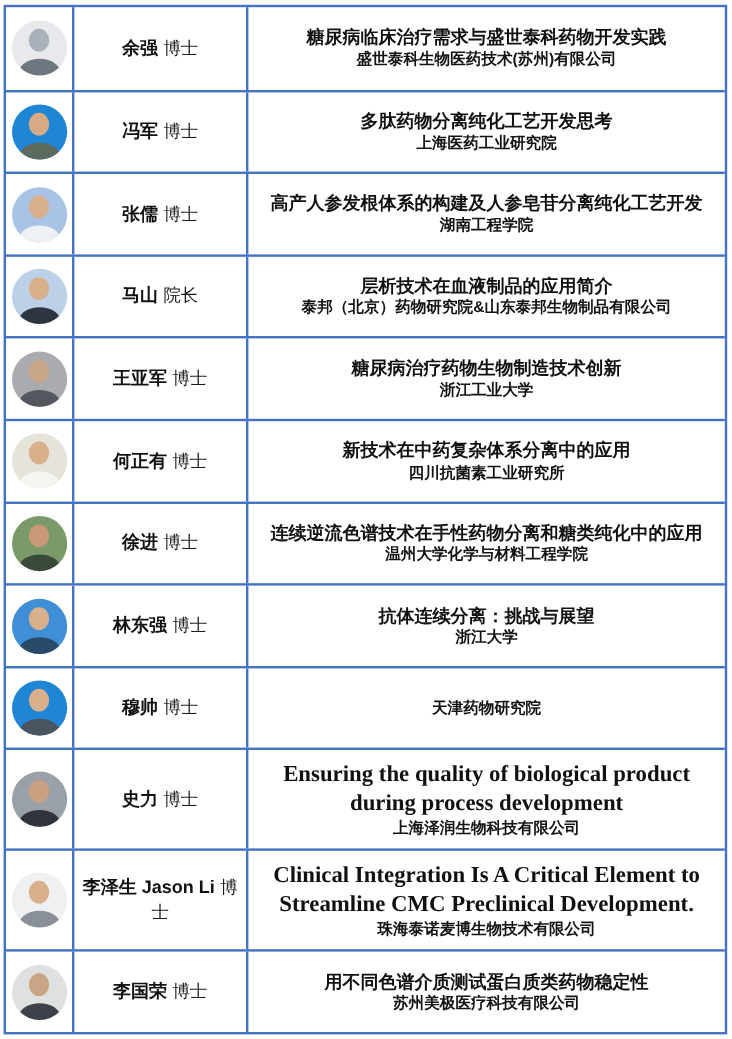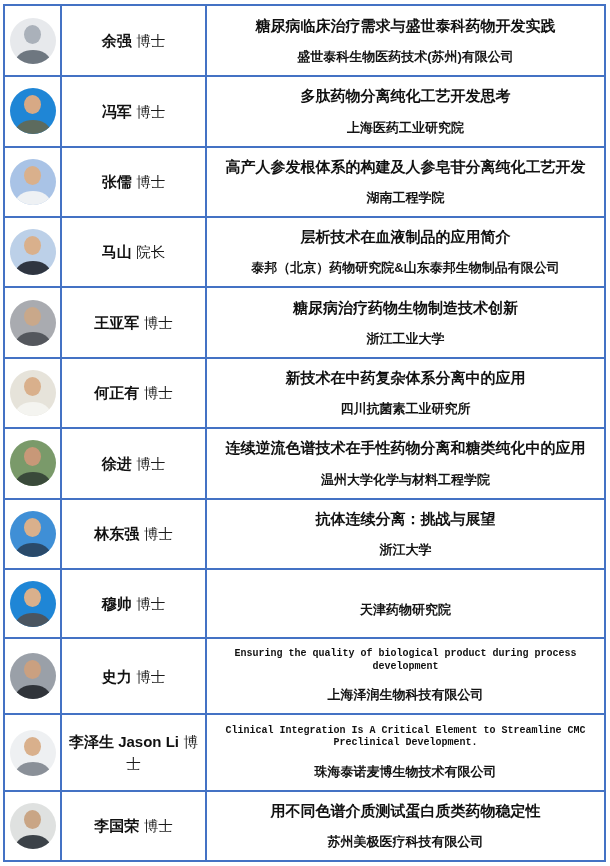--- a/index.html
+++ b/index.html
@@ -47,26 +47,26 @@
     border-radius: 50% 50% 0 0;
   }
   .name-cell { line-height: 1.35; }
   .name { font-weight: bold; font-size: 15px; }
   .role { font-weight: normal; font-size: 14.5px; color: #1c1c1c; }
   .name-line { display: block; }
   .talk-title {
     font-weight: bold; font-size: 15px; line-height: 1.28;
   }
   .talk-title.en {
-    font-family: Liberation Mono, monospace;
-    font-size: 10px; line-height: 1.25;
+    font-family: Liberation Serif, serif;
+    font-size: 19px; line-height: 1.25;
   }
   .affiliation {
     font-weight: bold; font-size: 13px; line-height: 1.3;
-    margin-top: 14px; color: #141414;
+    margin-top: 0; color: #141414;
   }
 </style>
 </head>
 <body>
 
 <div class="speaker-table" id="speaker-table">
   <div class="row">
     <div class="cell photo-cell">
       <div class="avatar" style="background: rgb(231, 233, 236);">
         <div class="av-head" style="background: rgb(170, 177, 186);"></div>

